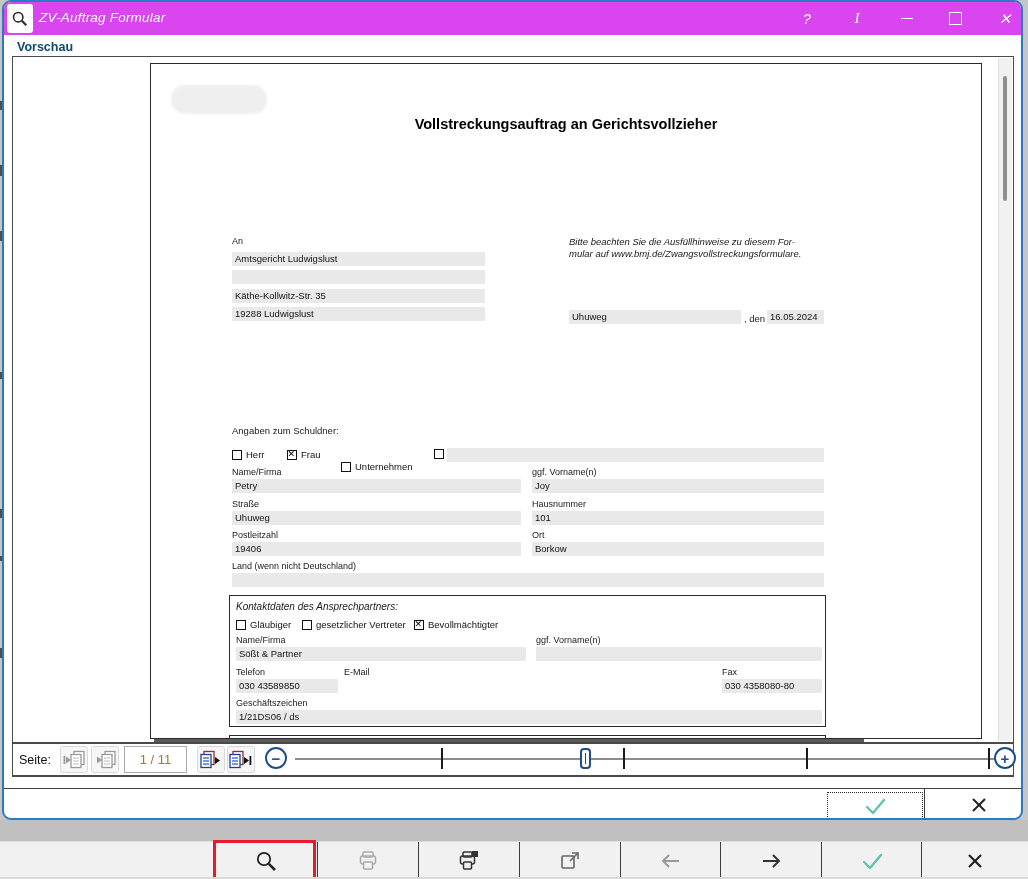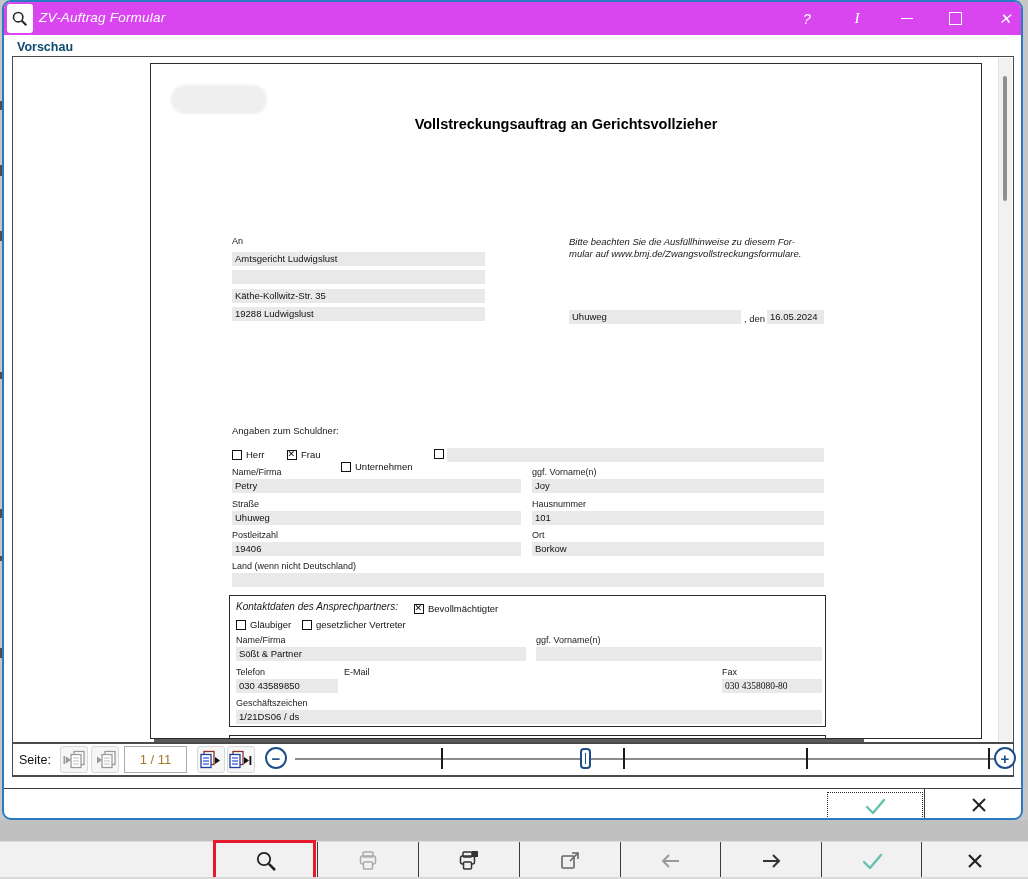--- a/index.html
+++ b/index.html
@@ -175,33 +175,33 @@
         <div class="abs docbox" style="left:78px;top:531px;width:597px;height:132px;">
           <div class="abs lbl" style="left:6px;top:5px;font-size:10px;font-style:italic;">Kontaktdaten des Ansprechpartners:</div>
           <div class="abs cbrow" style="left:6px;top:23px;">
             <span class="cb"></span>
             <span class="cblab">Gläubiger</span>
           </div>
           <div class="abs cbrow" style="left:72px;top:23px;">
             <span class="cb"></span>
             <span class="cblab">gesetzlicher Vertreter</span>
           </div>
-          <div class="abs cbrow" style="left:184px;top:7px;">
+          <div class="abs cbrow" style="left:184px;top:23px;">
             <span class="cb checked"></span>
             <span class="cblab">Bevollmächtigter</span>
           </div>
           <div class="abs lbl" style="left:6px;top:39px;">Name/Firma</div>
           <div class="abs lbl" style="left:306px;top:39px;">ggf. Vorname(n)</div>
           <div class="abs fld" style="left:6px;top:51px;width:290px;">Sößt &amp; Partner</div>
           <div class="abs fld" style="left:306px;top:51px;width:286px;"></div>
           <div class="abs lbl" style="left:6px;top:71px;">Telefon</div>
           <div class="abs lbl" style="left:114px;top:71px;">E-Mail</div>
           <div class="abs lbl" style="left:492px;top:71px;">Fax</div>
           <div class="abs fld" style="left:6px;top:83px;width:102px;">030 43589850</div>
-          <div class="abs fld" style="left:492px;top:83px;width:100px;font-family:Liberation Serif, serif;">030 4358080-80</div>
+          <div class="abs fld" style="left:492px;top:83px;width:100px;">030 4358080-80</div>
           <div class="abs lbl" style="left:6px;top:102px;">Geschäftszeichen</div>
           <div class="abs fld" style="left:6px;top:114px;width:586px;">1/21DS06 / ds</div>
         </div>
 
         <div class="abs docbox" style="left:78px;top:671px;width:597px;height:12px;border-bottom:none;"></div>
       </div>
 
       <div id="scrolltrack" class="abs">
         <div id="scrollthumb" class="abs"></div>
       </div>

